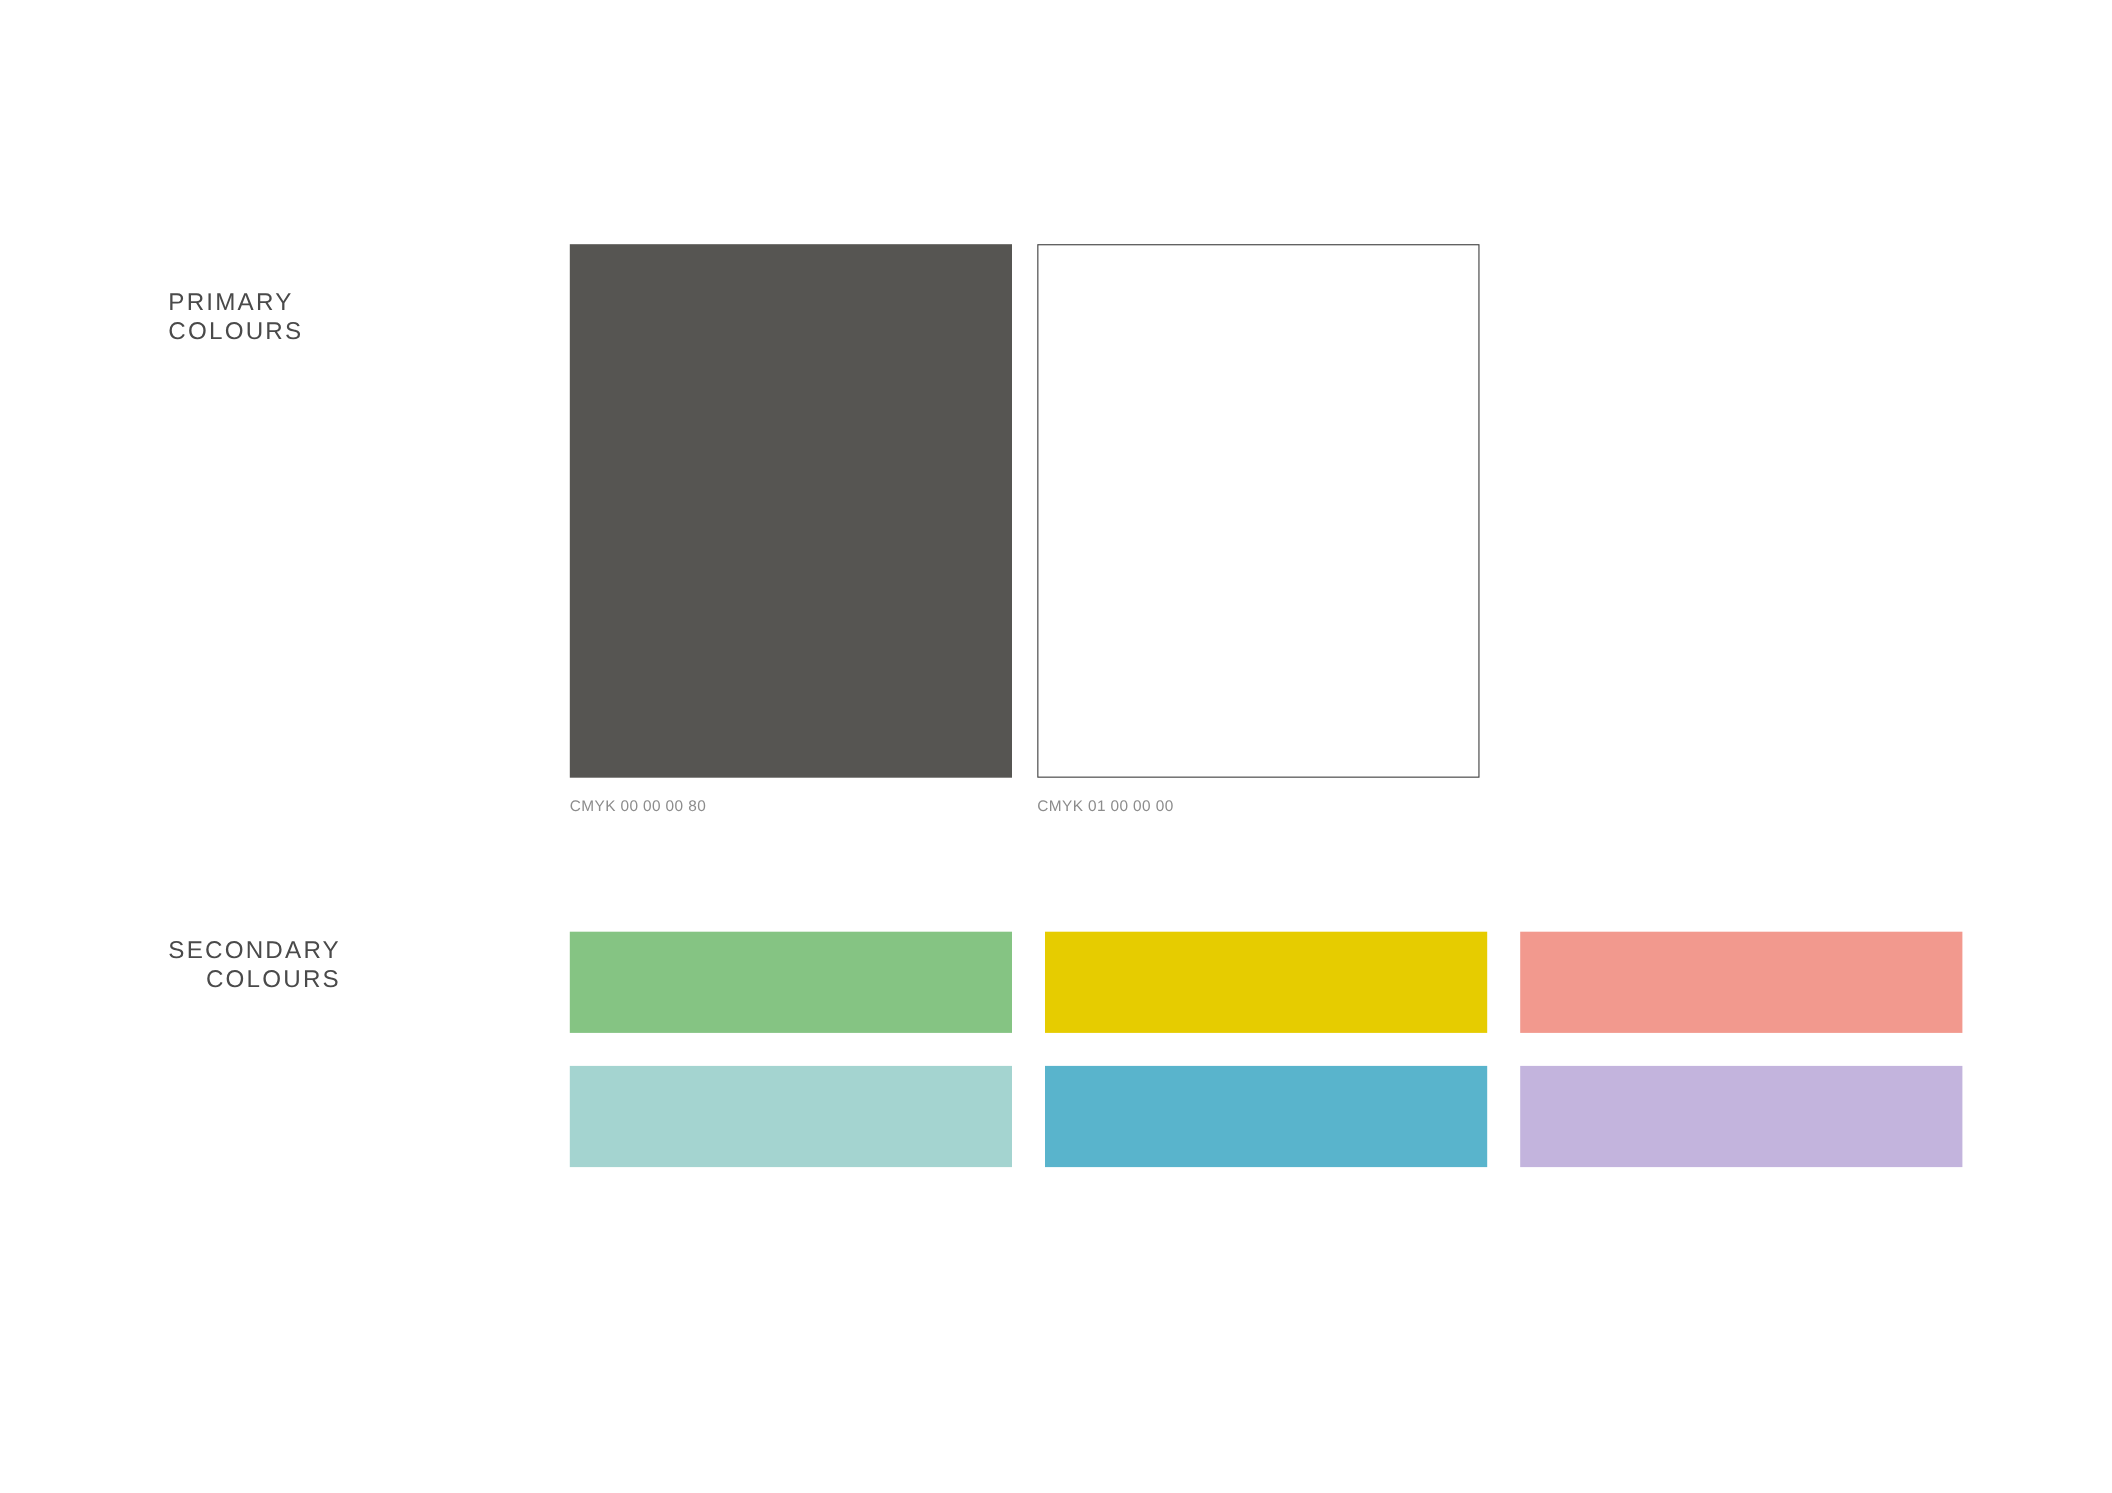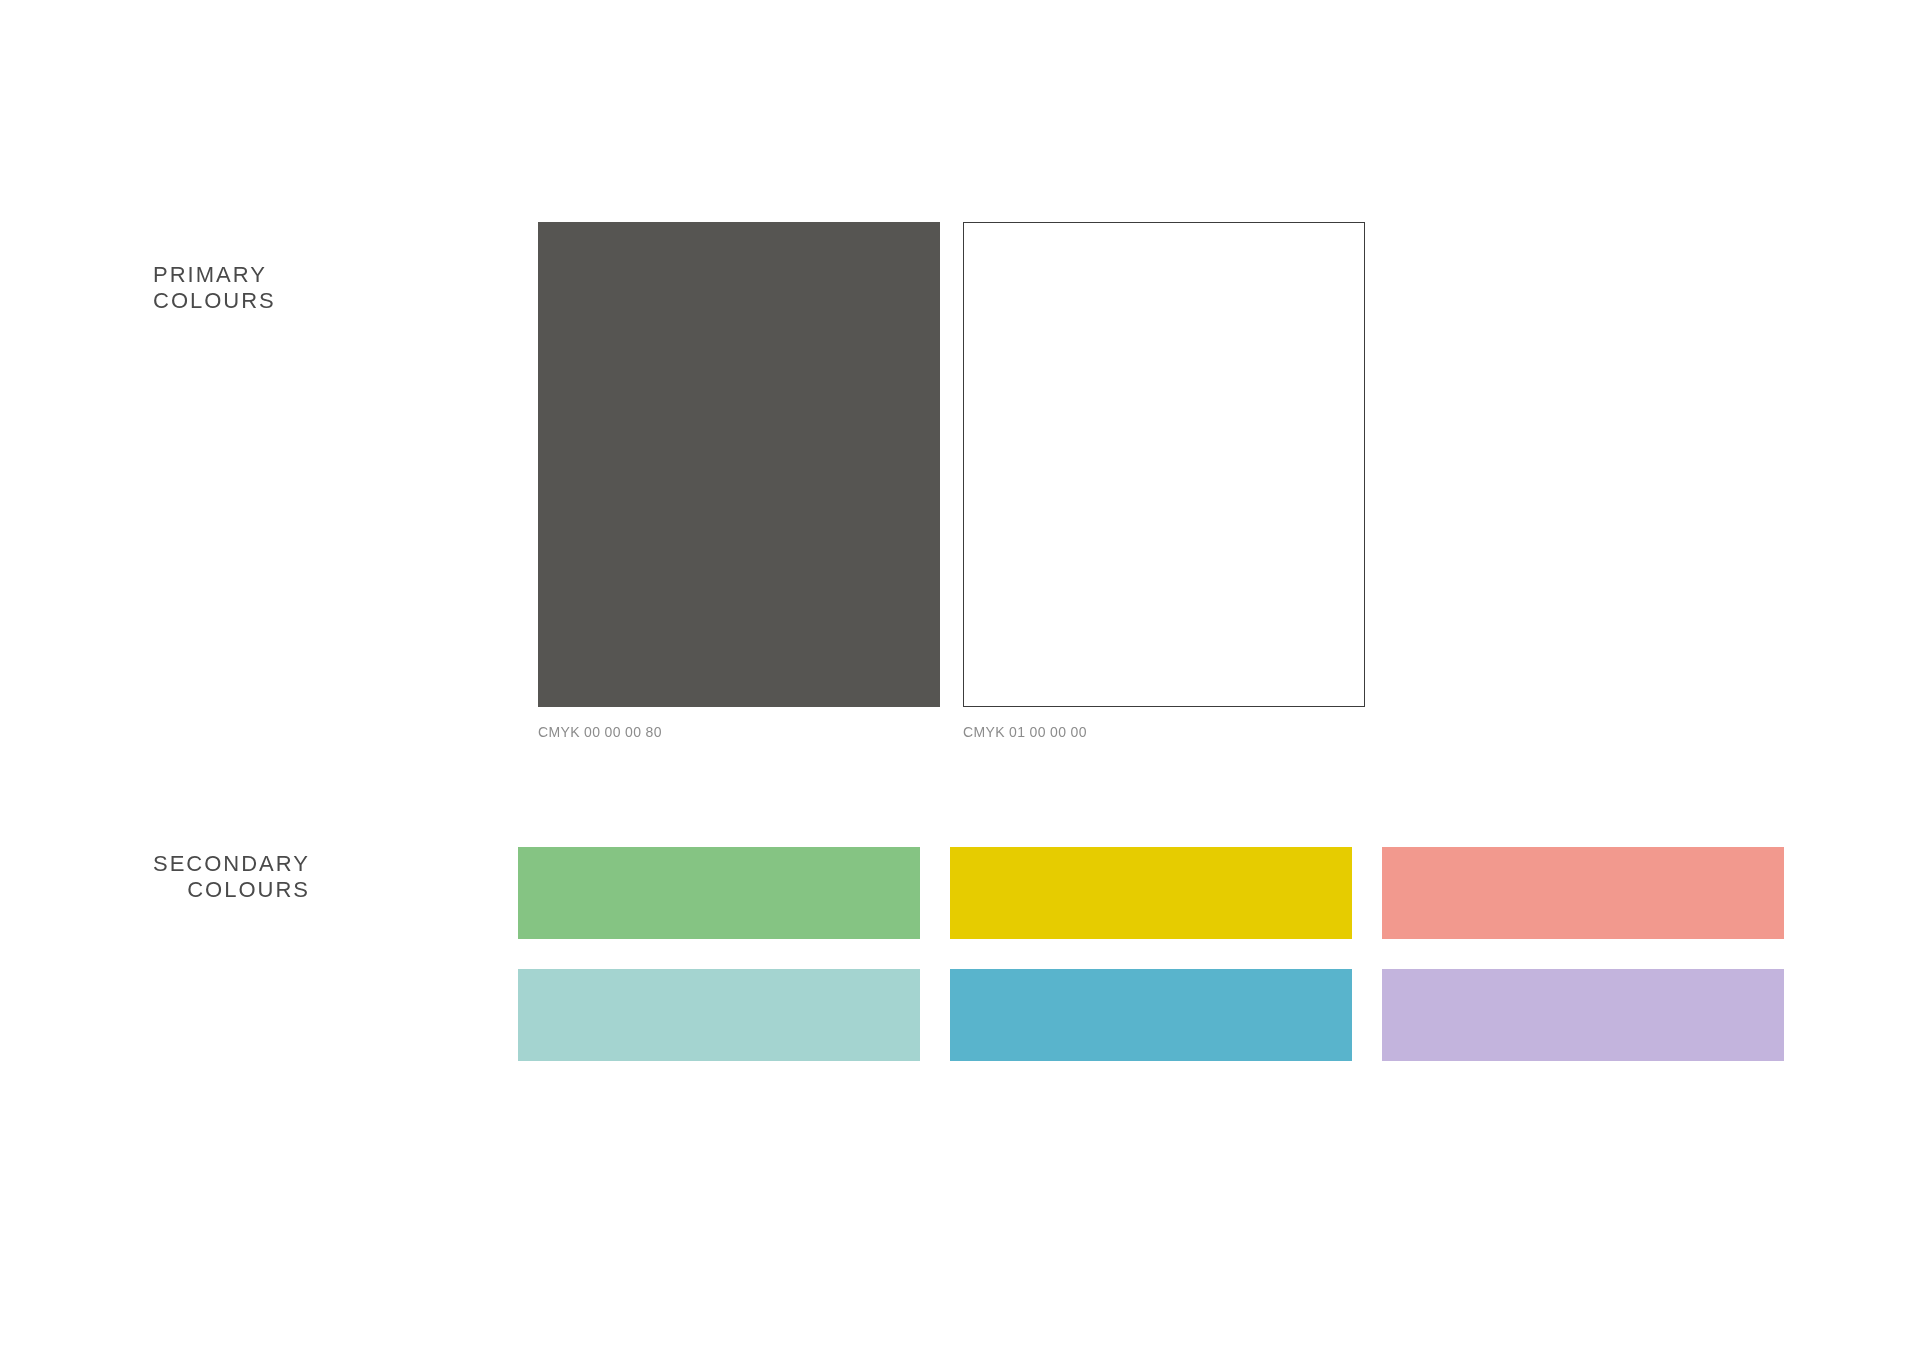--- a/index.html
+++ b/index.html
@@ -37,21 +37,21 @@
   #primary-label  { left: 153px; top: 236px; margin-top: 26px; }
   #secondary-label{ left: 153px; top: 851px; text-align: right; }
 
   
   .swatch-grid {
     position: absolute;
     display: grid;
   }
 
   #primary-grid {
-    left: 538px;
+    left: 518px;
     top: 222px;
     grid-template-columns: 402px 402px;
     column-gap: 30px;
     gap: 23px;
   }
 
   #secondary-grid {
     left: 518px;
     top: 847px;
     grid-template-columns: 402px 402px 402px;

